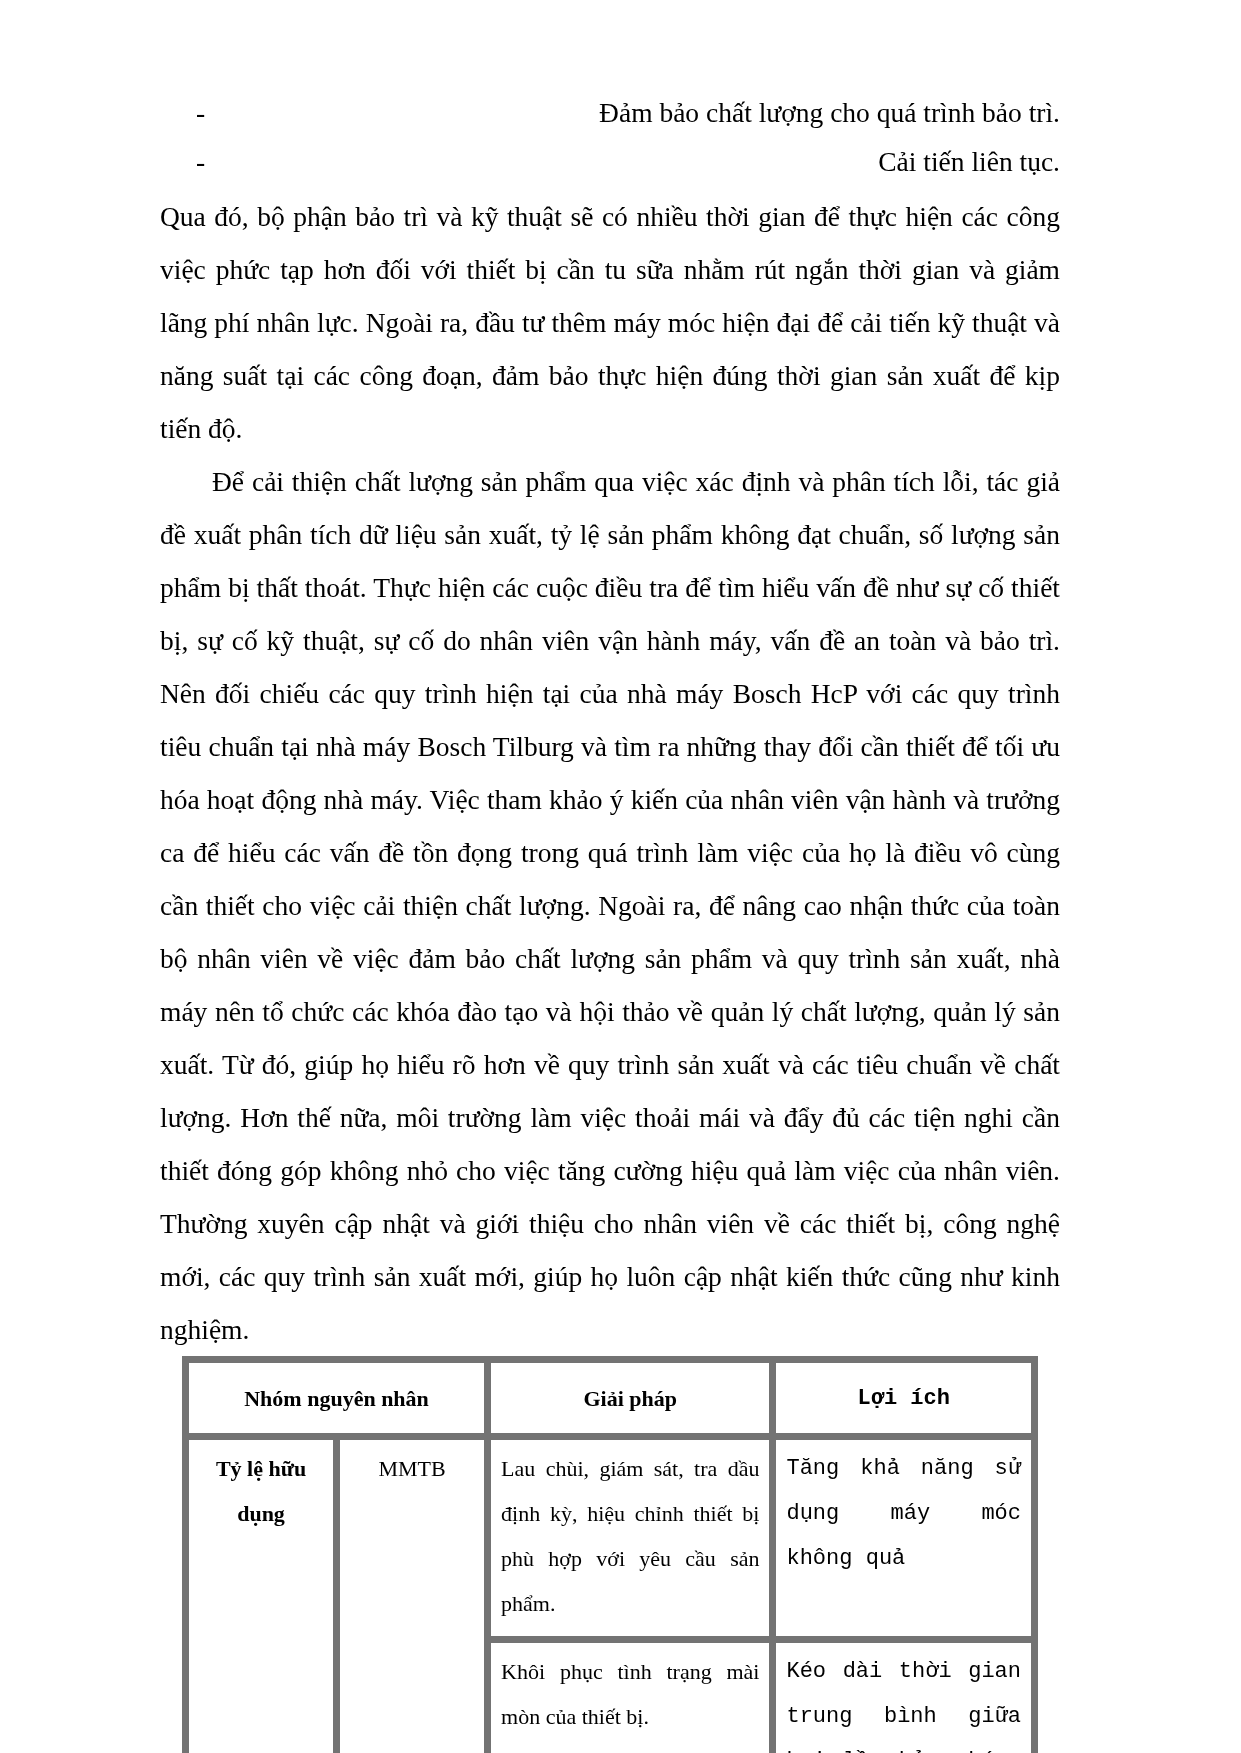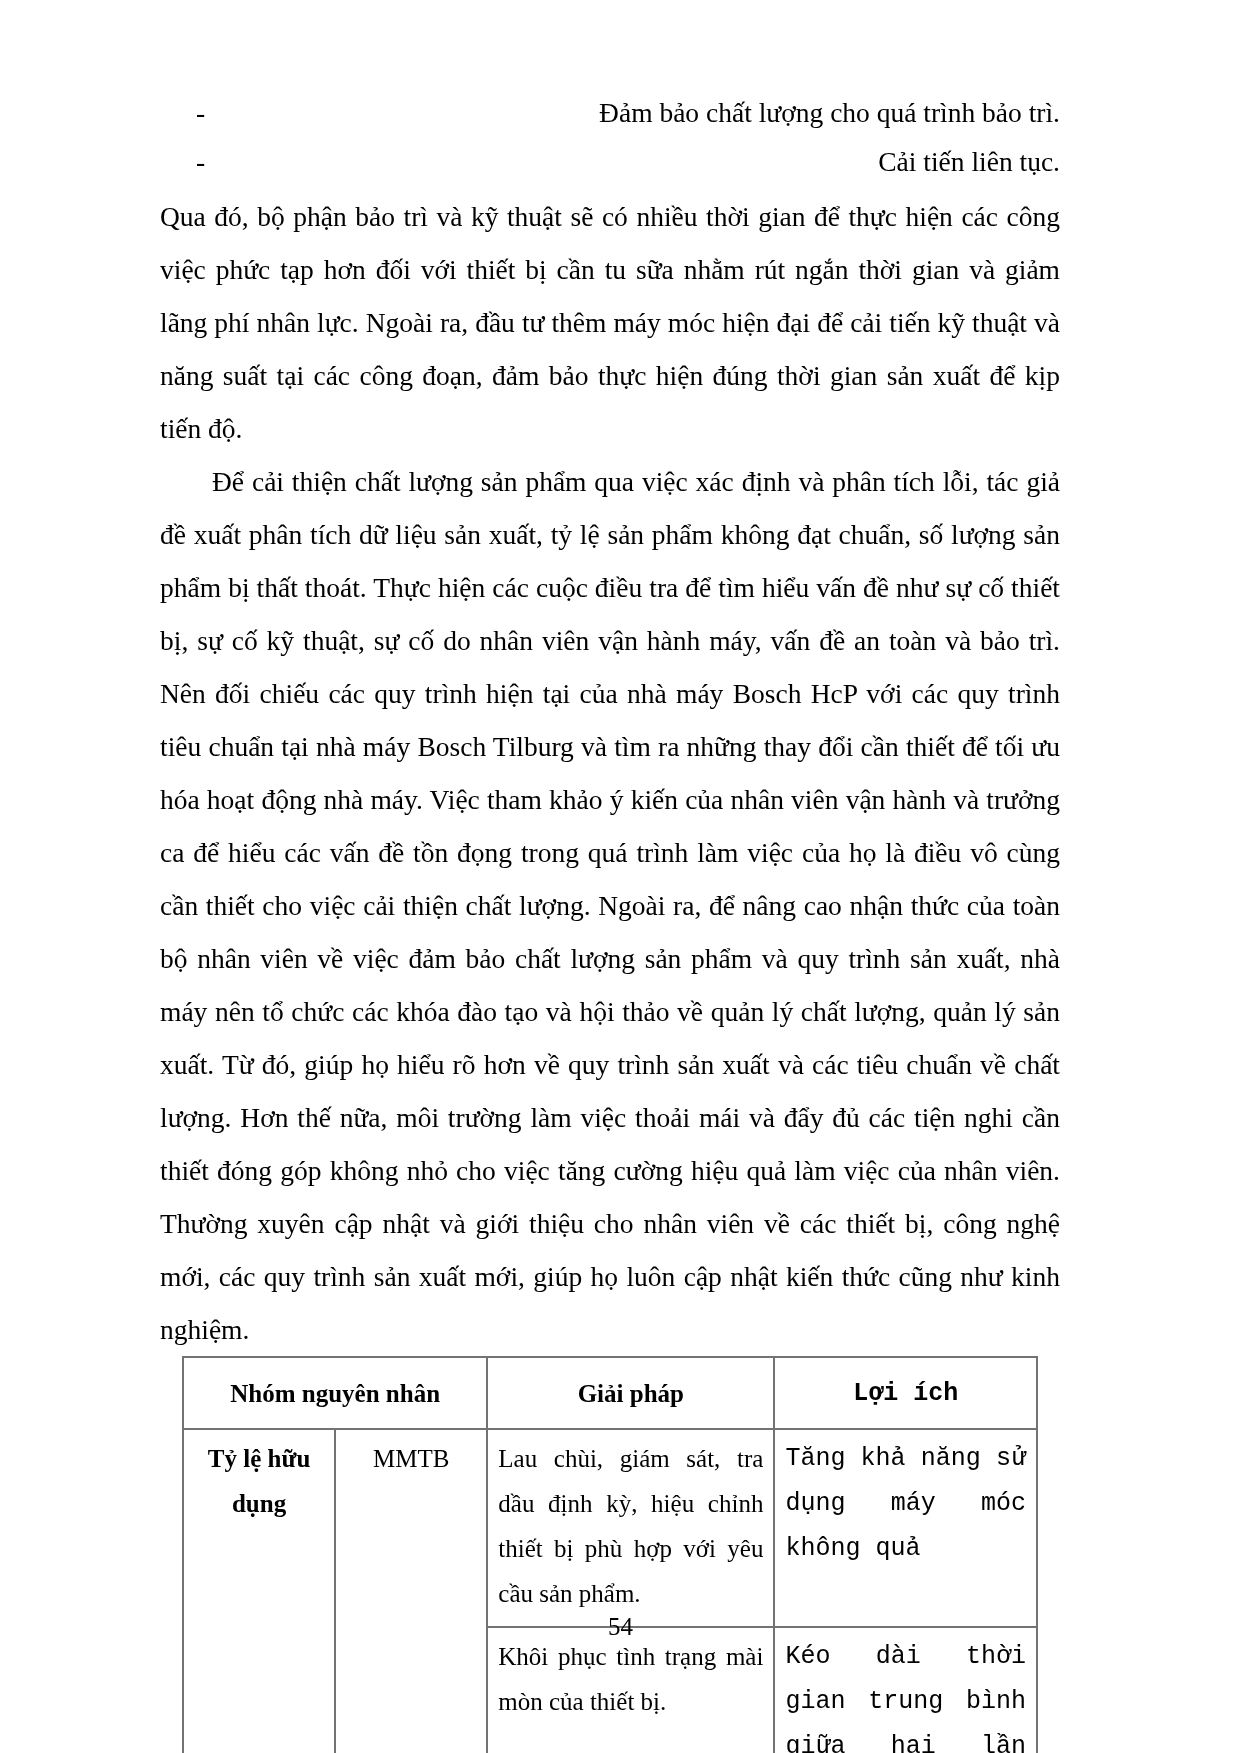--- a/index.html
+++ b/index.html
@@ -74,24 +74,24 @@
   }
 
   
   .stat-table {
     border-collapse: collapse;
     width: 856px;
     margin: 0 auto;
     table-layout: fixed;
   }
   .stat-table td, .stat-table th {
-    border: 2px solid #737373;
+    border: 7px solid #737373;
     vertical-align: top;
     padding: 6px 10px 10px 10px;
-    font-size: 25px;
+    font-size: 22px;
     line-height: 45px;
   }
   .stat-table thead th {
     text-align: center;
     font-weight: bold;
     vertical-align: middle;
     height: 62px;
     padding: 4px 8px;
   }
   .col-cause  { width: 230px; }
@@ -165,15 +165,14 @@
         </tr>
         <tr>
           <td class="col-sol cell-just">Khôi phục tình trạng mài mòn của thiết bị.</td>
           <td class="col-benefit cell-just">Kéo dài thời gian trung bình giữa hai lần hỏng hóc, duy</td>
         </tr>
       </tbody>
     </table>
 
   </div>
 
-  <div class="page-number">54</div>
 
 </div>
 
 </body></html>

